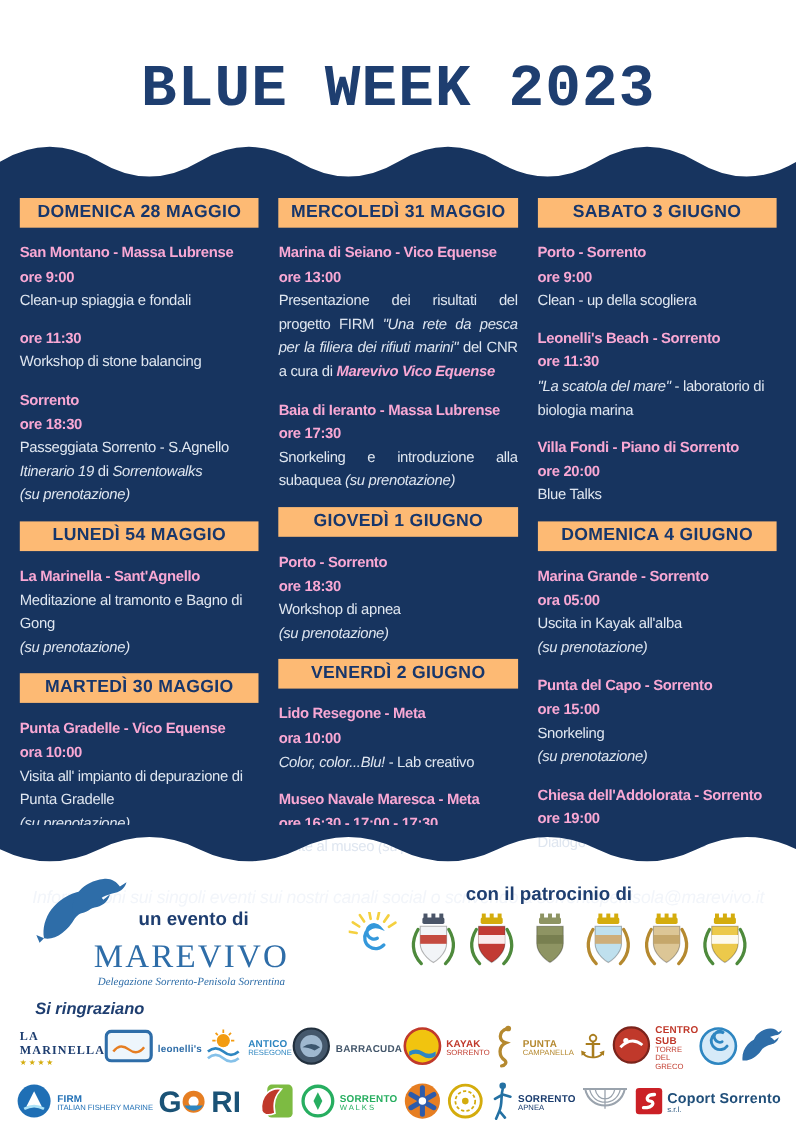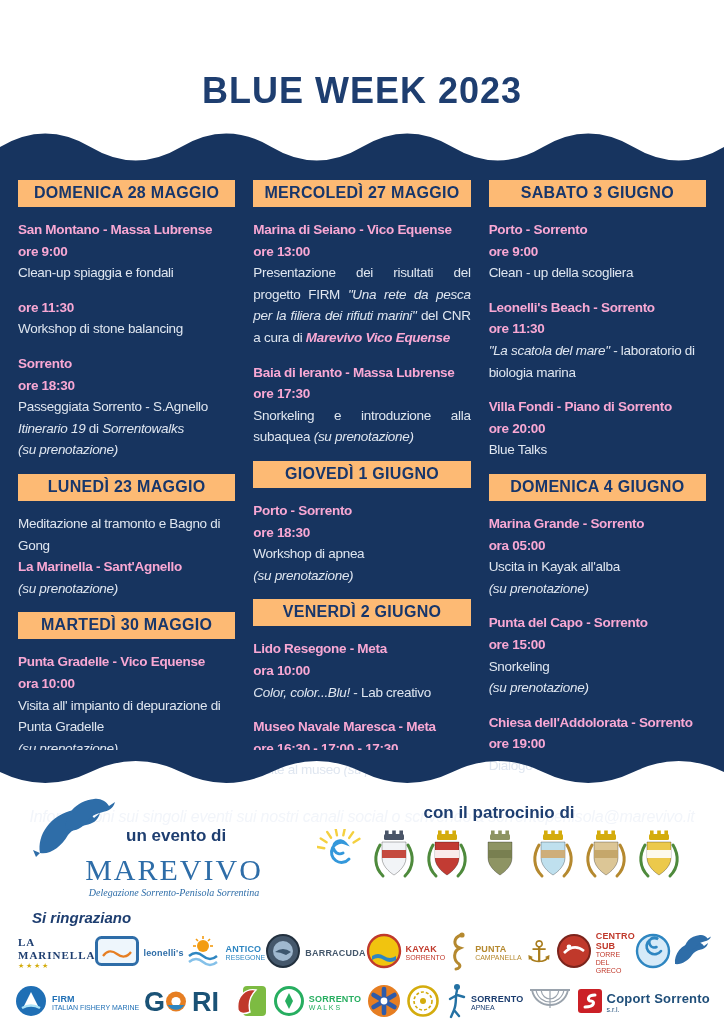--- a/index.html
+++ b/index.html
@@ -1,20 +1,20 @@
 <!DOCTYPE html>
 <html><head>
 <meta charset="utf-8">
 <style>
   html,body{margin:0;padding:0;background:#9aa0a8;}
   .page{width:724px;height:1024px;margin:0 auto;background:#ffffff;position:relative;overflow:hidden;
         font-family:"Liberation Sans",sans-serif;}
   
   .top{height:118px;display:flex;align-items:flex-end;justify-content:center;background:#fff;}
-  .title{color:#1e3e70;font-size:36px;font-weight:800;letter-spacing:1px;margin:0 0 6px 0;}
+  .title{color:#1e3e70;font-size:54px;font-weight:800;letter-spacing:1px;margin:0 0 6px 0;font-family:Liberation Mono, monospace;}
   svg.wave{display:block;}
   
   .navy{background:#17345f;height:580px;box-sizing:border-box;padding:10px 18px 0 18px;}
   .schedule{display:flex;gap:18px;}
   .col{flex:1;min-width:0;}
   .datehdr{background:#fdba74;color:#17366b;font-weight:700;font-size:16px;text-align:center;
            padding:4px 0 5px;margin:12px 0 12px;letter-spacing:.3px;white-space:nowrap;}
   .col .datehdr:first-child{margin-top:0;}
   .group{margin-bottom:13px;}
   .line{font-size:13.5px;line-height:1.6;color:#dfe6f0;letter-spacing:-0.3px;}
@@ -68,36 +68,36 @@
             <div class="line"><span class="b ">ore 11:30</span></div>
             <div class="line"><span class="">Workshop di stone balancing</span></div>
           </div>
           <div class="group">
             <div class="line"><span class="b ">Sorrento</span></div>
             <div class="line"><span class="b ">ore 18:30</span></div>
             <div class="line"><span class="">Passeggiata Sorrento - S.Agnello</span></div>
             <div class="line"><span class="i">Itinerario 19</span><span class=""> di </span><span class="i"> Sorrentowalks</span></div>
             <div class="line"><span class="i">(su prenotazione)</span></div>
           </div>
-          <div class="datehdr">LUNEDÌ 23 MAGGIO</div>
-          <div class="group">
+          <div class="datehdr">LUNEDÌ 54 MAGGIO</div>
+          <div class="group">
+            <div class="line"><span class="b ">La Marinella - Sant'Agnello</span></div>
             <div class="line"><span class="">Meditazione al tramonto e Bagno di Gong</span></div>
-            <div class="line"><span class="b ">La Marinella - Sant'Agnello</span></div>
             <div class="line"><span class="i">(su prenotazione)</span></div>
           </div>
           <div class="datehdr">MARTEDÌ 30 MAGGIO</div>
           <div class="group">
             <div class="line"><span class="b ">Punta Gradelle - Vico Equense</span></div>
             <div class="line"><span class="b ">ora 10:00</span></div>
             <div class="line"><span class="">Visita all' impianto di depurazione di Punta Gradelle</span></div>
             <div class="line"><span class="i">(su prenotazione)</span></div>
           </div>
         </div>
         <div class="col">
-          <div class="datehdr">MERCOLEDÌ 27 MAGGIO</div>
+          <div class="datehdr">MERCOLEDÌ 31 MAGGIO</div>
           <div class="group">
             <div class="line"><span class="b ">Marina di Seiano - Vico Equense</span></div>
             <div class="line"><span class="b ">ore 13:00</span></div>
             <div class="line just"><span class="">Presentazione dei risultati del progetto FIRM </span><span class="i">"Una rete da pesca per la filiera dei rifiuti marini"</span><span class=""> del CNR a cura di </span><span class="b i">Marevivo Vico Equense</span></div>
           </div>
           <div class="group">
             <div class="line"><span class="b ">Baia di Ieranto - Massa Lubrense</span></div>
             <div class="line"><span class="b ">ore 17:30</span></div>
             <div class="line just"><span class="">Snorkeling e introduzione alla subaquea </span><span class="i">(su prenotazione)</span></div>
           </div>

